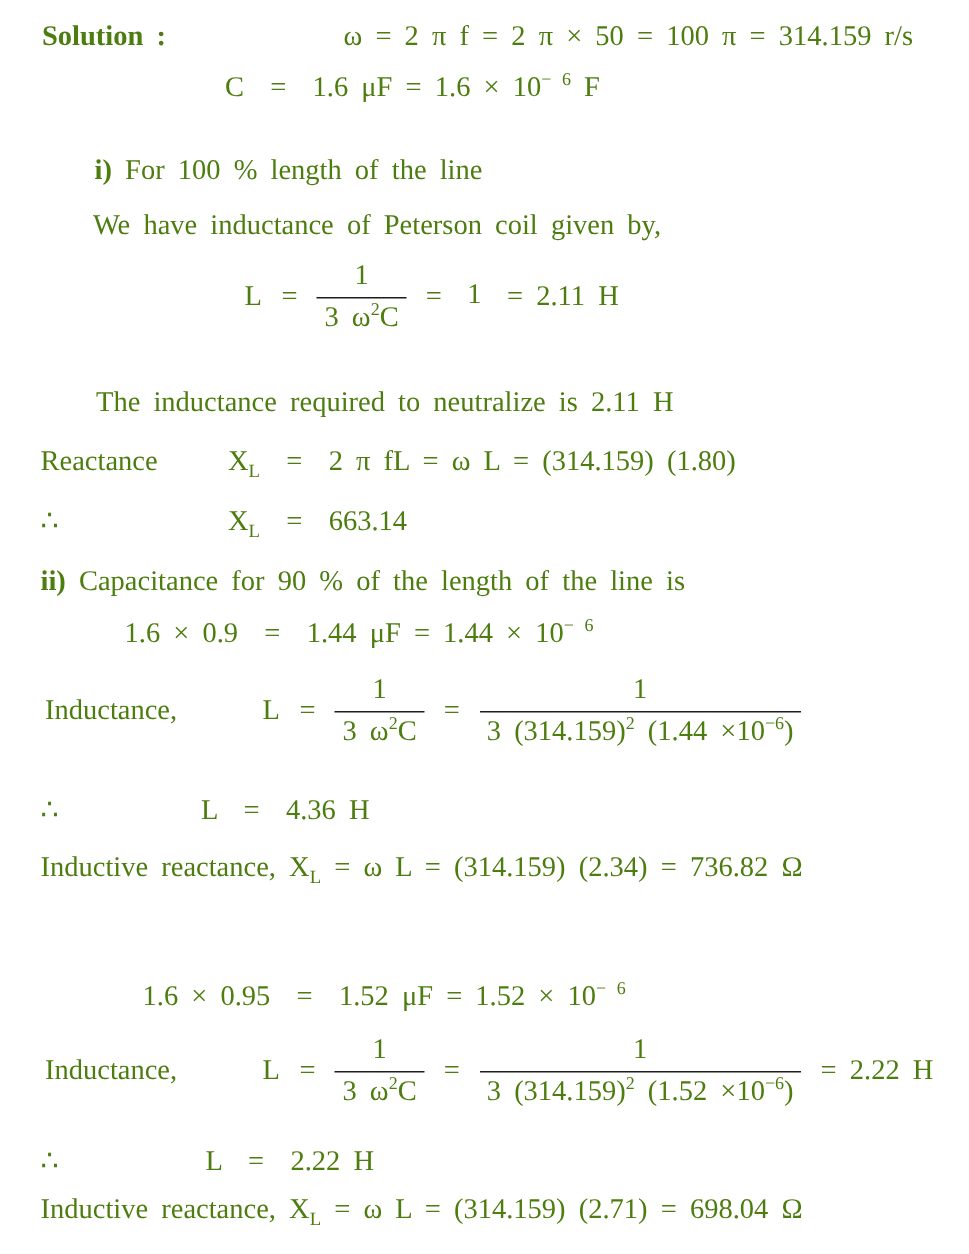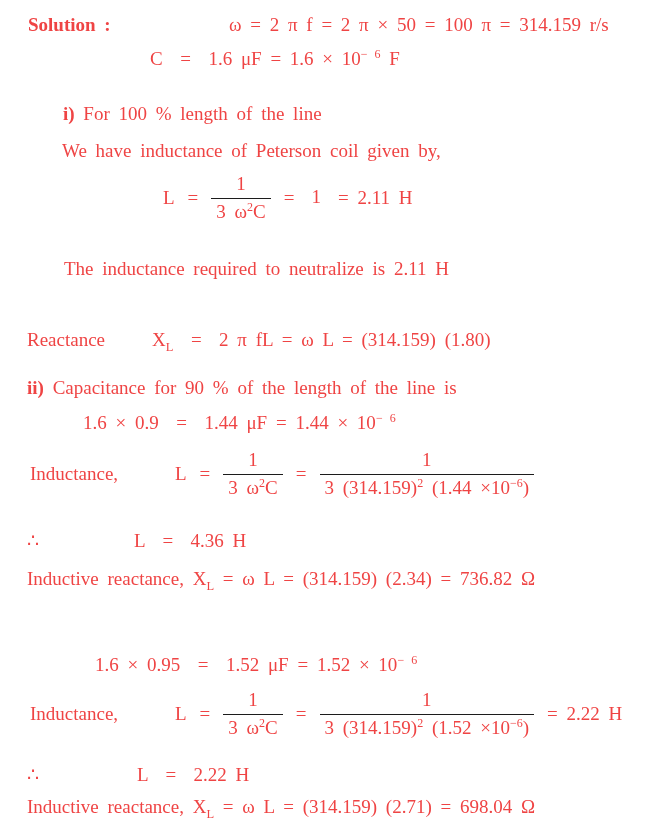--- a/index.html
+++ b/index.html
@@ -1,25 +1,25 @@
 <!DOCTYPE html>
 <html><head>
 <meta charset="utf-8">
 <style>
   html,body { margin:0; padding:0; background:#ffffff; }
   .page {
     position:relative; width:646px; height:836px; overflow:hidden;
-    background:#ffffff; color:#ef4444;
+    background:#ffffff; color:#4d7c0f;
     font-family:"Liberation Serif","DejaVu Serif",serif;
     font-size:19px; word-spacing:4px; line-height:1.25;
   }
   .line { position:absolute; white-space:pre; }
   .bold { font-weight:bold; }
   .col { display:inline-block; }
-  .w125 { width:125px;margin-top:32px; }
+  .w125 { width:125px; }
   .w107 { width:107px; }
   .w110 { width:110px; }
   .eqrow { position:absolute; display:flex; align-items:center; column-gap:13px; line-height:1.2; white-space:pre; }
   .eqlabel { flex:none; width:132px; }
   .frac { display:inline-flex; flex-direction:column; align-items:center; }
   .frac .num { padding:0 4px 2px; }
   .frac .den { border-top:1.6px solid #1c1c1c; padding:2px 5px 0; white-space:pre; }
   sup { font-size:12px; line-height:0; }
   sub { font-size:12.5px; line-height:0; }
 </style>
@@ -36,20 +36,21 @@
   <div class="line" style="top:102px;left:63px"><span class="bold">i)</span><span> For 100 % length of the line</span></div>
 
   <div class="line" style="top:139px;left:62px">We have inductance of Peterson coil given by,</div>
 
   <div class="eqrow" style="top:173px;left:163px"><span>L</span><span>=</span><span class="frac"><span class="num">1</span><span class="den"><span>3 ω</span><sup>2</sup><span>C</span></span></span><span>=</span><span class="frac"><span class="num">1</span></span><span>= 2.11 H</span></div>
 
   <div class="line" style="top:257px;left:64px">The inductance required to neutralize is 2.11 H</div>
 
   <div class="line" style="top:296px;left:27px"><span class="col w125">Reactance</span><span>X</span><sub>L</sub><span>  =  2 π fL = ω L = (314.159) (1.80)</span></div>
 
+  <div class="line" style="top:336px;left:27px"><span class="col w125">∴</span><span>X</span><sub>L</sub><span>  =  663.14</span></div>
 
   <div class="line" style="top:376px;left:27px"><span class="bold">ii)</span><span> Capacitance for 90 % of the length of the line is</span></div>
 
   <div class="line" style="top:411px;left:83px"><span>1.6 × 0.9  =  1.44 μF = 1.44 × 10</span><sup>− 6</sup></div>
 
   <div class="eqrow" style="top:449px;left:30px"><span class="eqlabel">Inductance,</span><span>L</span><span>=</span><span class="frac"><span class="num">1</span><span class="den"><span>3 ω</span><sup>2</sup><span>C</span></span></span><span>=</span><span class="frac"><span class="num">1</span><span class="den"><span>3 (314.159)</span><sup>2</sup><span> (1.44 ×10</span><sup>−6</sup><span>)</span></span></span></div>
 
   <div class="line" style="top:529px;left:27px"><span class="col w107">∴</span><span>L</span><span>  =  4.36 H</span></div>
 
   <div class="line" style="top:567px;left:27px"><span>Inductive reactance, X</span><sub>L</sub><span> = ω L = (314.159) (2.34) = 736.82 Ω</span></div>

